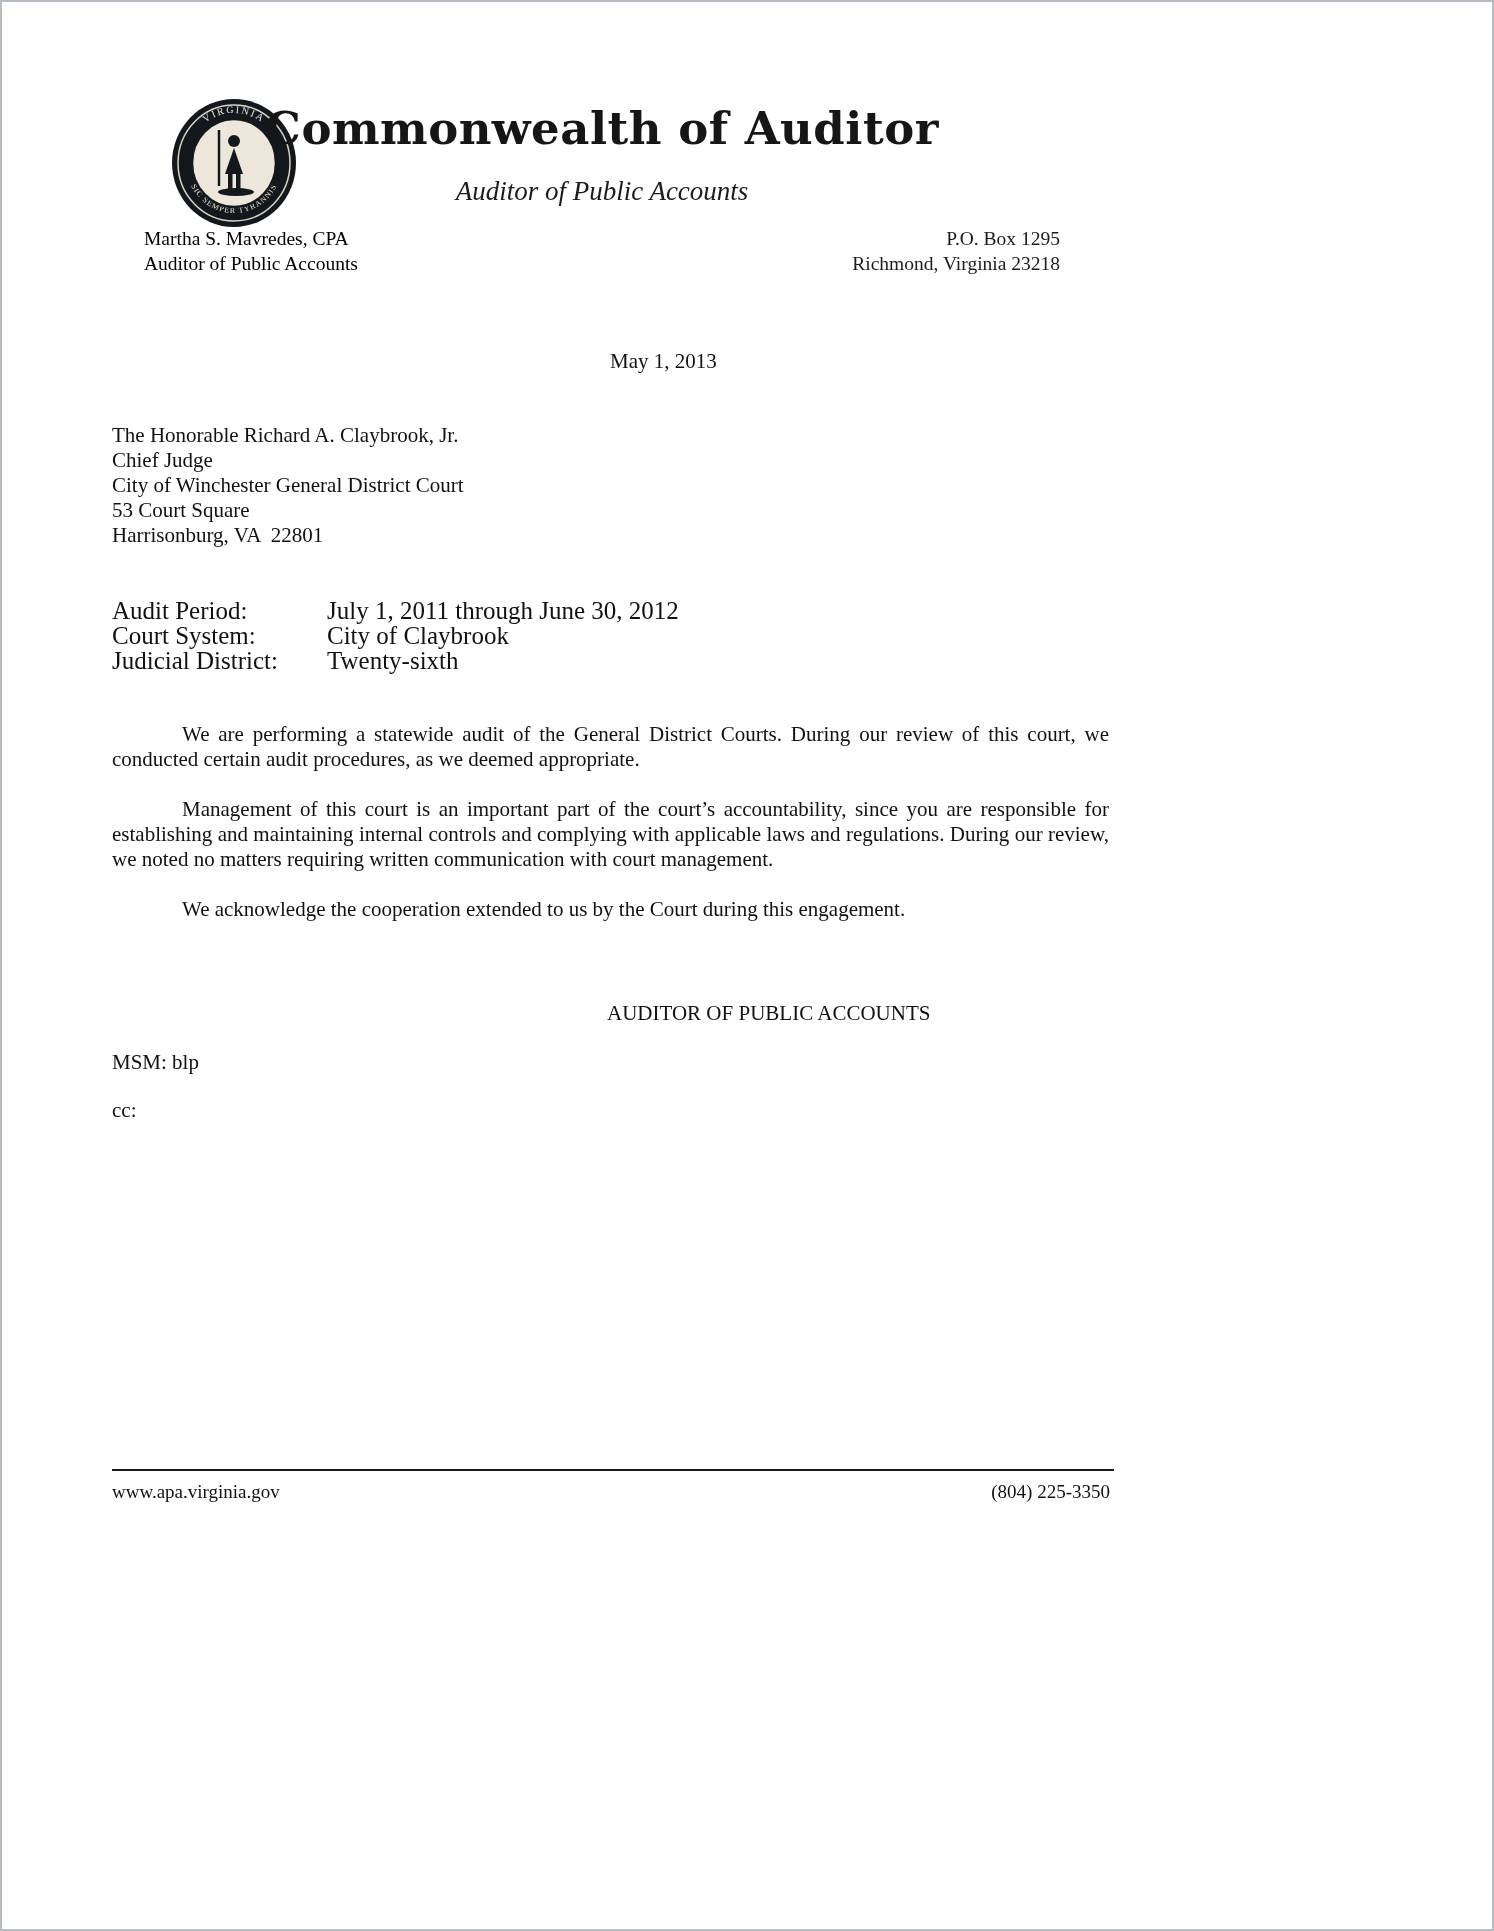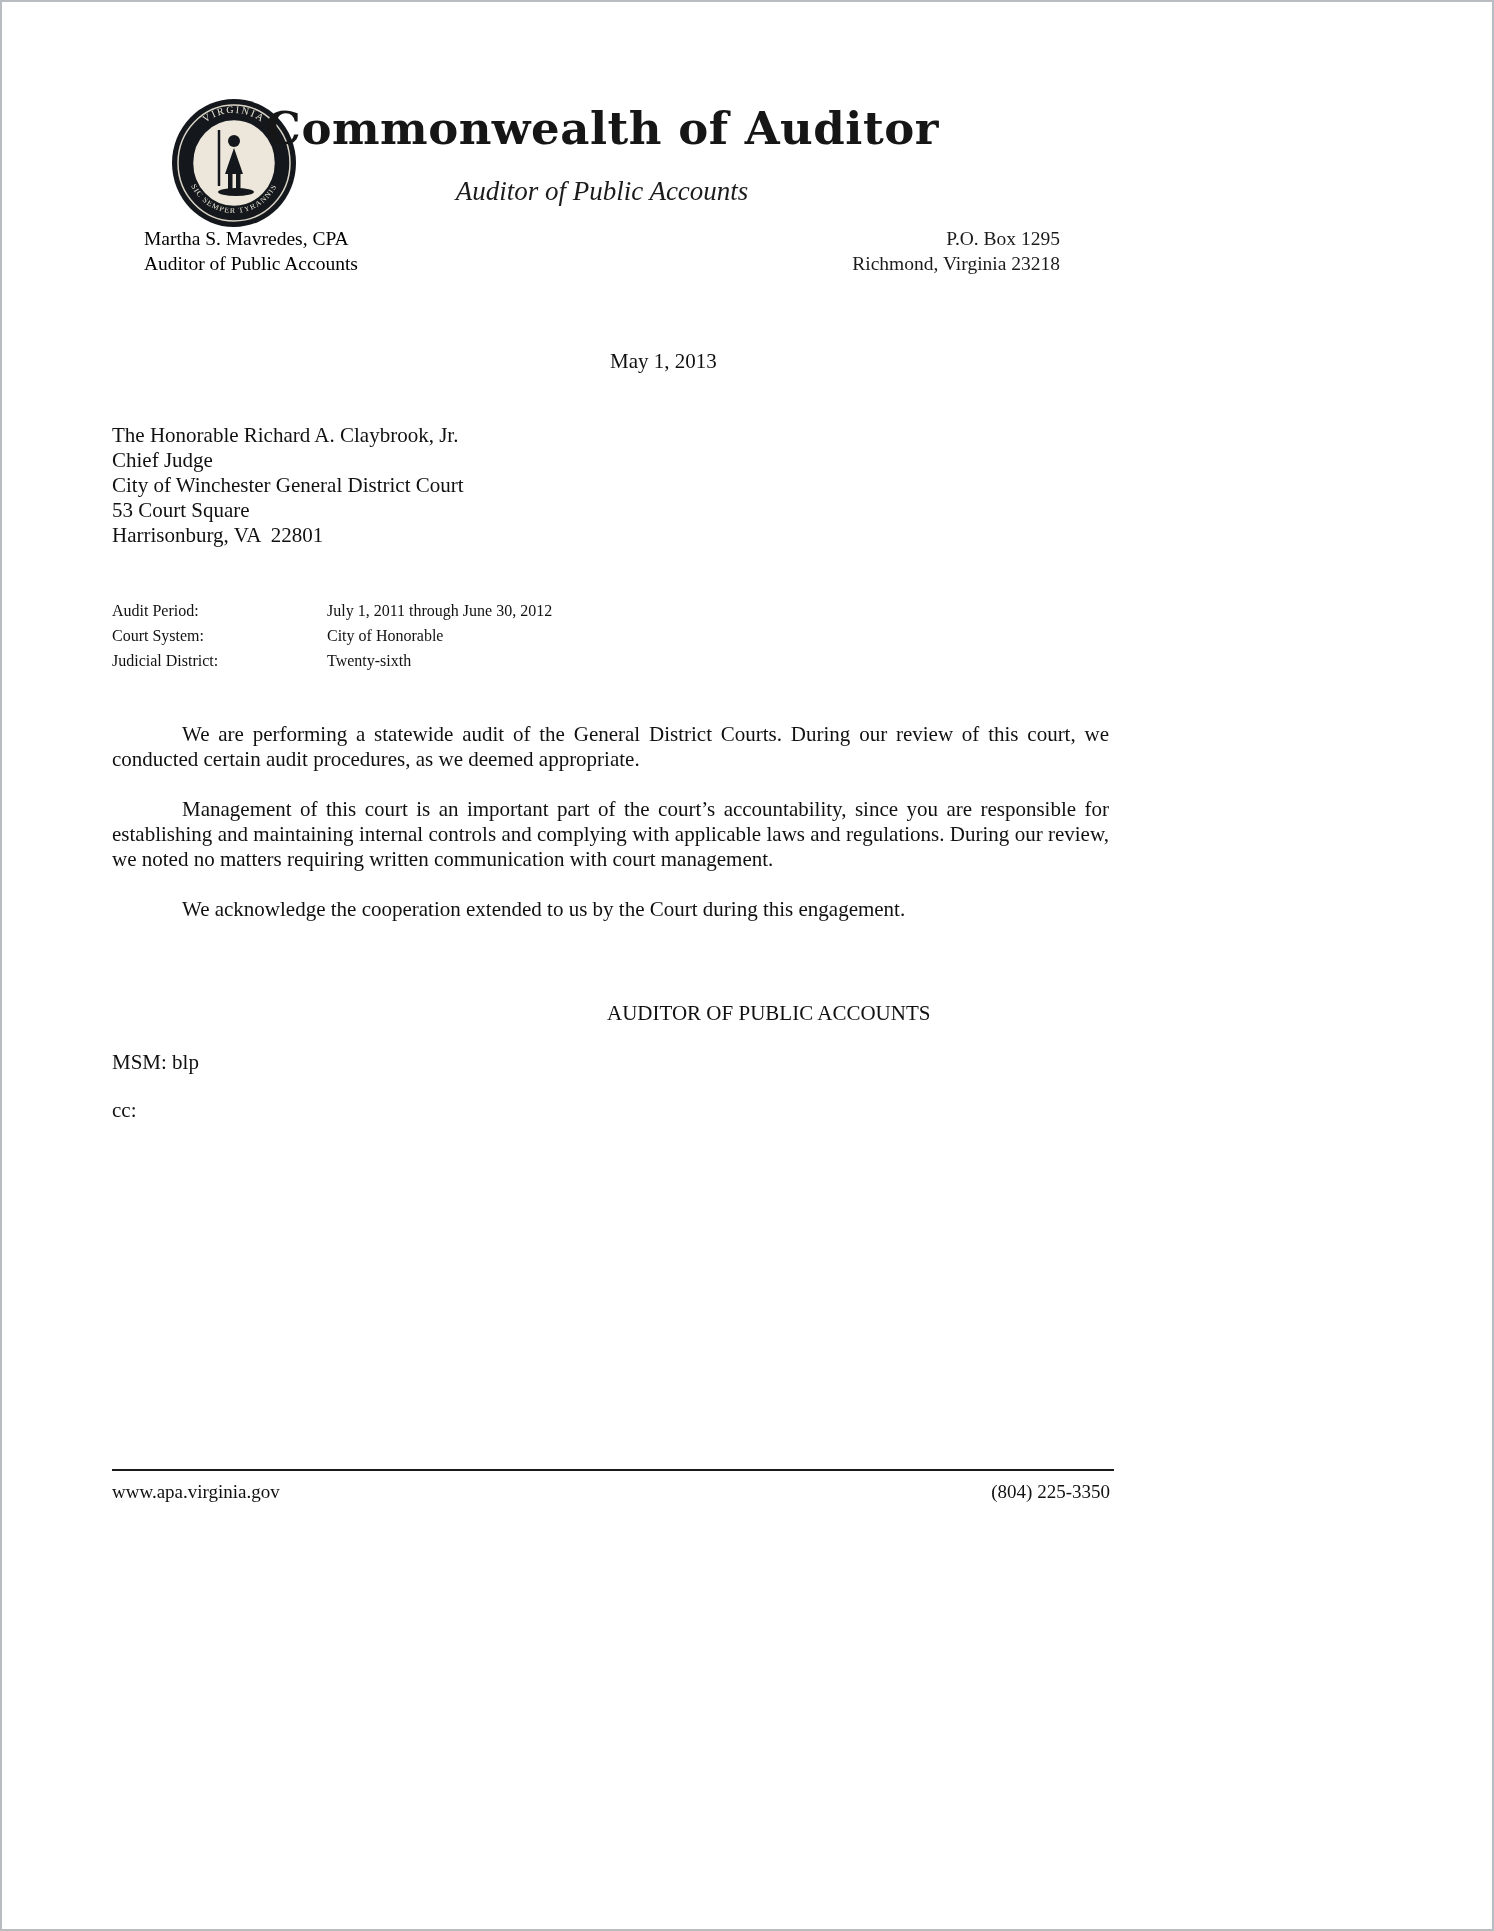--- a/index.html
+++ b/index.html
@@ -81,21 +81,21 @@
     top: 421px;
     font-size: 21px;
     line-height: 25px;
   }
   .recipient-block div { white-space: pre-wrap; }
 
   .audit-details {
     position: absolute;
     left: 110px;
     top: 596px;
-    font-size: 16px;
+    font-size: 25px;
     line-height: 25px;
   }
   .audit-row { display: flex; }
   .audit-label { width: 215px; }
 
   .body-text {
     position: absolute;
     left: 110px;
     top: 720px;
     width: 997px;
@@ -211,21 +211,21 @@
     <div>Harrisonburg, VA  22801</div>
   </div>
 
   <div class="audit-details">
     <div class="audit-row">
       <div class="audit-label">Audit Period:</div>
       <div class="audit-value">July 1, 2011 through June 30, 2012</div>
     </div>
     <div class="audit-row">
       <div class="audit-label">Court System:</div>
-      <div class="audit-value">City of Honorable</div>
+      <div class="audit-value">City of Claybrook</div>
     </div>
     <div class="audit-row">
       <div class="audit-label">Judicial District:</div>
       <div class="audit-value">Twenty-sixth</div>
     </div>
   </div>
 
   <div class="body-text">
     <p>We are performing a statewide audit of the General District Courts.  During our review of this court, we conducted certain audit procedures, as we deemed appropriate.</p>
     <p>Management of this court is an important part of the court’s accountability, since you are responsible for establishing and maintaining internal controls and complying with applicable laws and regulations.  During our review, we noted no matters requiring written communication with court management.</p>

